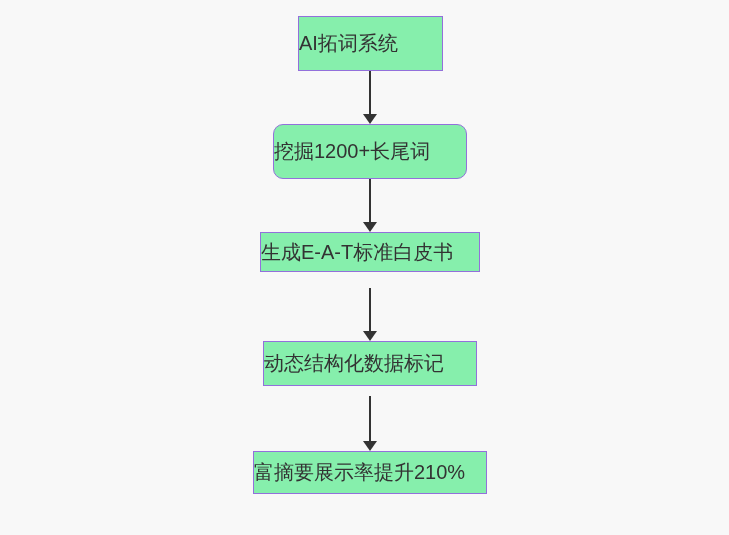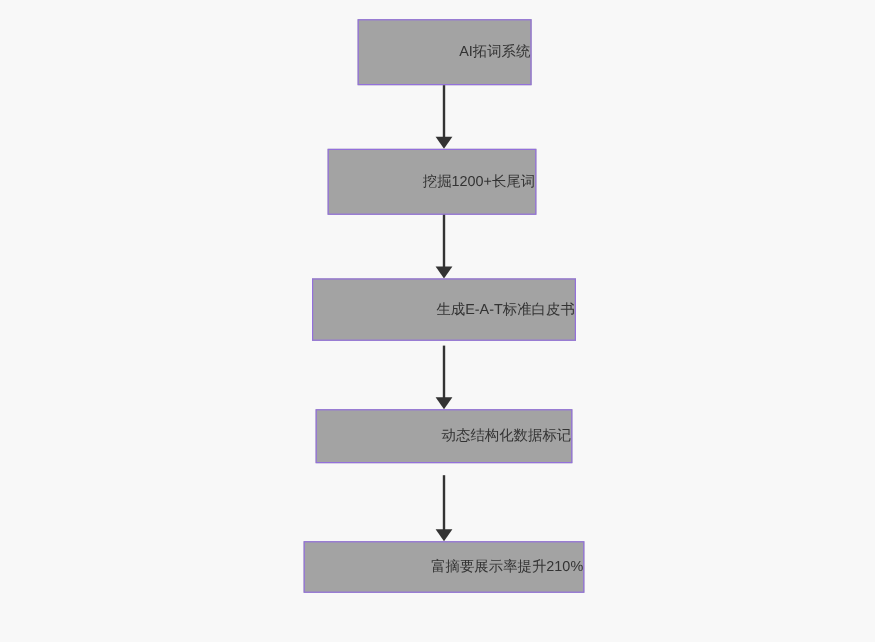--- a/index.html
+++ b/index.html
@@ -13,27 +13,27 @@
   .canvas {
     position: relative;
     width: 729px;
     height: 535px;
     background: #f8f8f8;
     overflow: hidden;
   }
   .node {
     position: absolute;
     box-sizing: border-box;
-    background: #a3a3a3;
+    background: #86efac;
     border: 1.5px solid #9370DB;
     display: flex;
     align-items: center;
-    justify-content: flex-end;
+    justify-content: flex-start;
     color: #333333;
-    font-size: 12px;
+    font-size: 20px;
     text-align: center;
     white-space: nowrap;
   }
   .edge {
     position: absolute;
   }
   .edge .line {
     position: absolute;
     left: 50%;
     transform: translateX(-50%);
@@ -61,30 +61,30 @@
 
   <div class="node" style="left:298px; top:16px; width:145px; height:55px;">
     <span>AI拓词系统</span>
   </div>
 
   <div class="edge" style="left:363px; top:71px; width:14px; height:53px;">
     <div class="line"></div>
     <div class="head"></div>
   </div>
 
-  <div class="node" style="left:273px; top:124px; width:174px; height:55px;">
+  <div class="node" style="left:273px; top:124px; width:194px; height:55px;border-radius:10px;">
     <span>挖掘1200+长尾词</span>
   </div>
 
   <div class="edge" style="left:363px; top:179px; width:14px; height:53px;">
     <div class="line"></div>
     <div class="head"></div>
   </div>
 
-  <div class="node" style="left:260px; top:232px; width:220px; height:52px;padding-left:28px;">
+  <div class="node" style="left:260px; top:232px; width:220px; height:40px;">
     <span>生成E-A-T标准白皮书</span>
   </div>
 
   <div class="edge" style="left:363px; top:288px; width:14px; height:53px;">
     <div class="line"></div>
     <div class="head"></div>
   </div>
 
   <div class="node" style="left:263px; top:341px; width:214px; height:45px;">
     <span>动态结构化数据标记</span>

